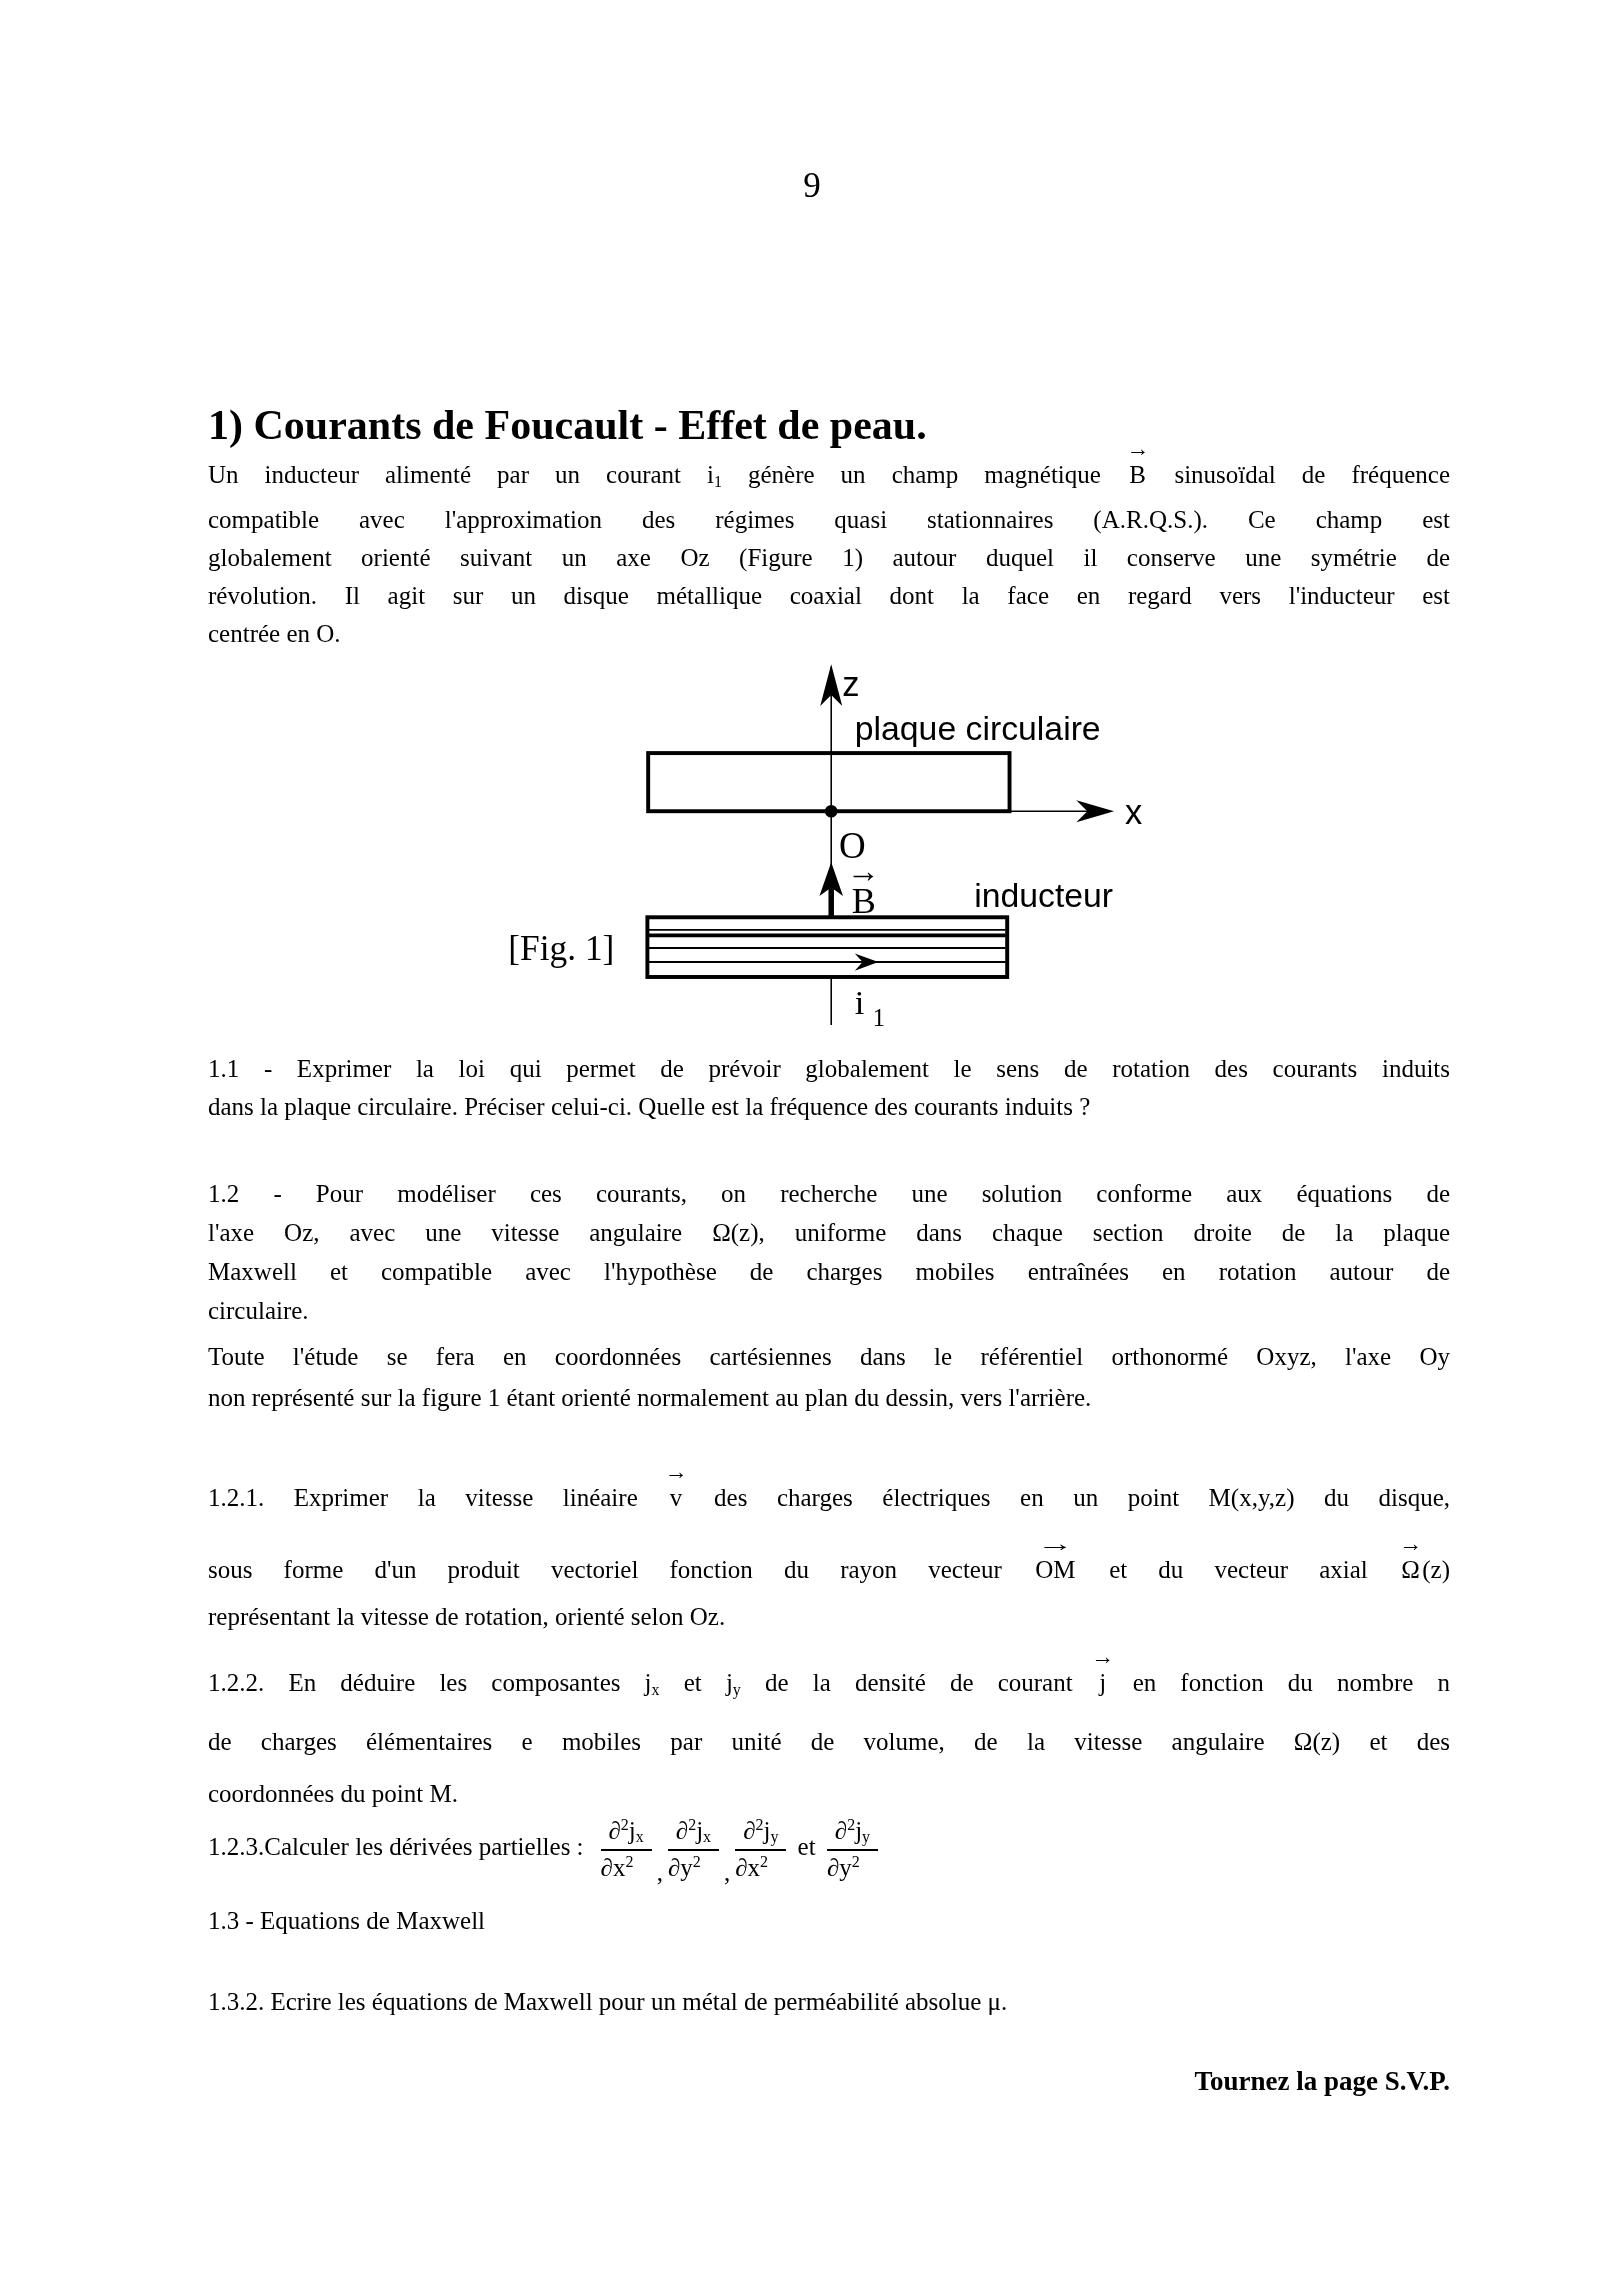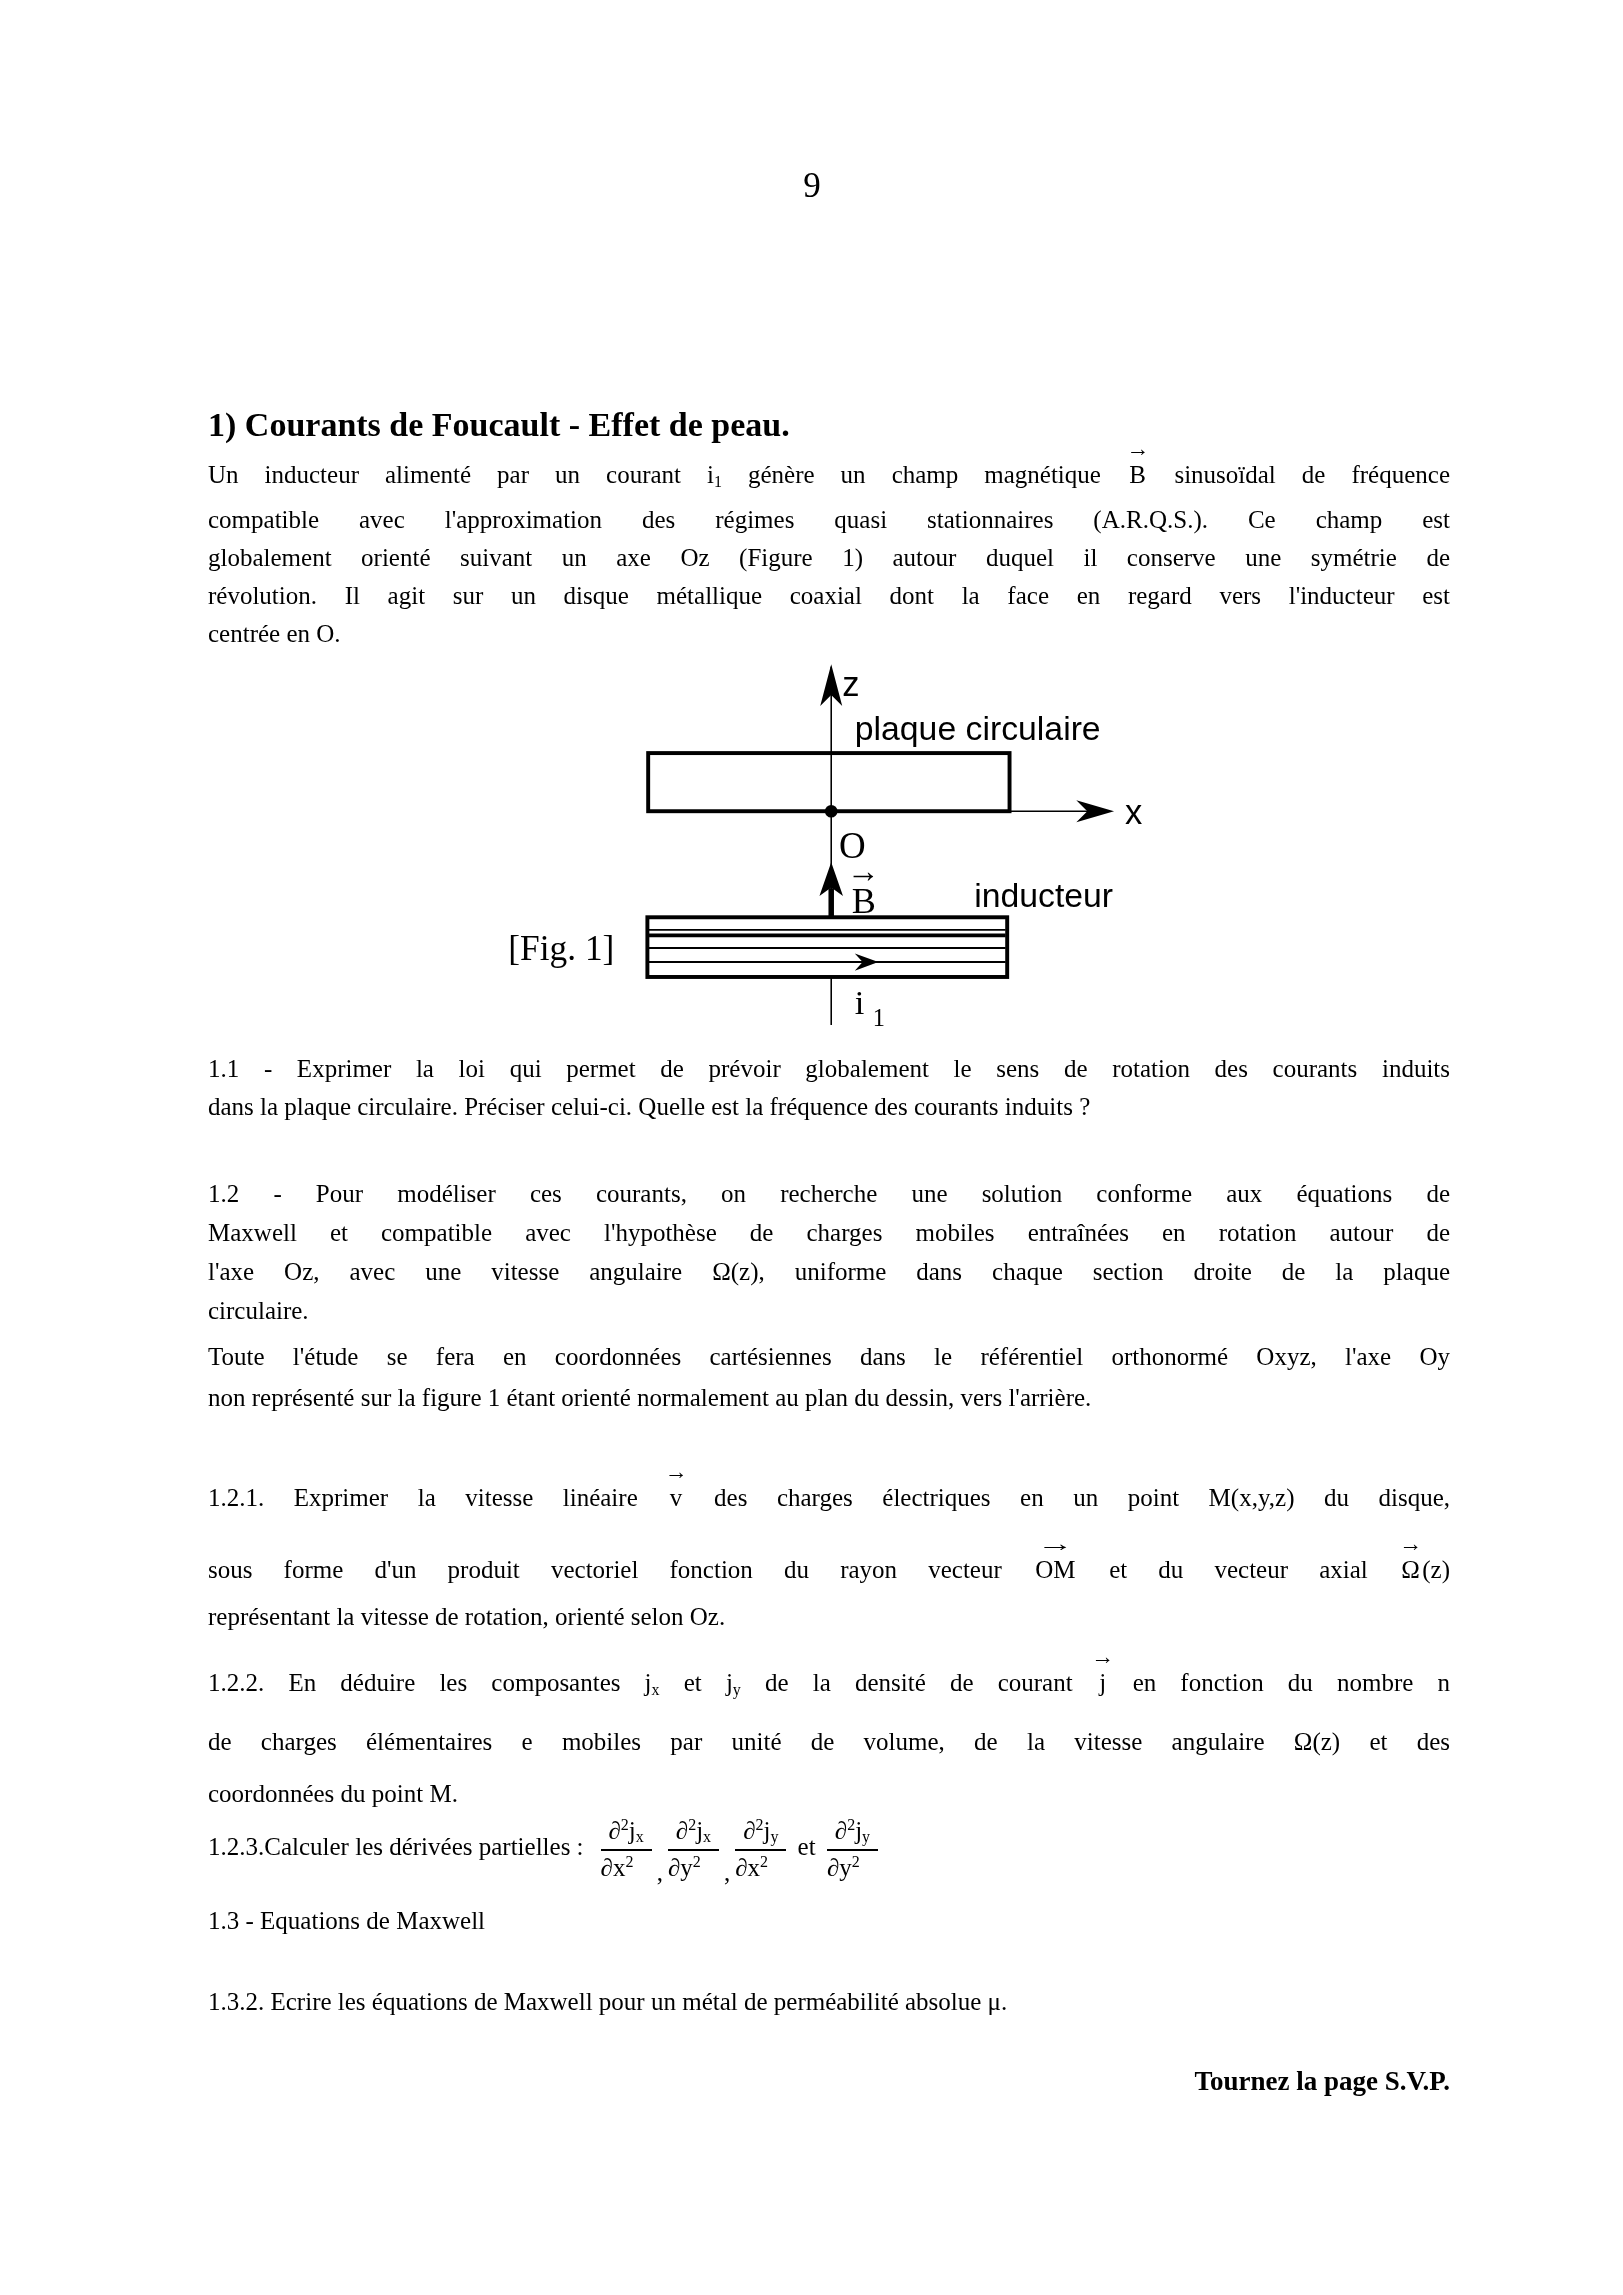--- a/index.html
+++ b/index.html
@@ -2,21 +2,21 @@
 <html style="font-size:12.6px"><head>
 <meta charset="utf-8">
 <style>
   html,body{margin:0;padding:0;background:#9a9a9a;}
   .page{position:relative;width:1624px;height:2295px;background:#ffffff;
         font-family:"Liberation Serif",serif;color:#000;overflow:hidden;}
   .block{position:absolute;left:208px;width:1242px;font-size:25px;line-height:38px;}
   .j{text-align:justify;text-align-last:justify;text-justify:inter-word;}
   .l{text-align:left;text-align-last:left;}
   .pageno{left:0;width:1624px;text-align:center;font-size:35px;}
-  .heading{font-weight:bold;font-size:34px;}
+  .heading{font-weight:bold;font-size:42px;}
   .footer{font-weight:bold;font-size:27px;text-align:right;text-align-last:right;}
   .nowrap{white-space:nowrap;}
   
   .seg-sub{font-size:0.64em;vertical-align:-0.22em;}
   .seg-sup{font-size:0.64em;vertical-align:0.55em;}
   .seg-low{vertical-align:-1.05em;}
   .seg-vec{position:relative;display:inline-block;margin:0 2.4px;}
   .vec-arrow{position:absolute;left:50%;top:-0.82em;transform:translateX(-50%);
              font-size:0.92em;line-height:1;}
   .seg-vec.wide .vec-arrow{transform:translateX(-50%) scaleX(1.6);}
@@ -84,22 +84,22 @@
     <text class="fserif" x="551" y="484" font-size="31">1</text>
   </svg>
 
   <div class="block" style="top:1050px">
     <div class="j">1.1 - Exprimer la loi qui permet de prévoir globalement le sens de rotation des courants induits</div>
     <div class="l">dans la plaque circulaire. Préciser celui-ci. Quelle est la fréquence des courants induits ?</div>
   </div>
 
   <div class="block" style="top:1174px;line-height:39px">
     <div class="j">1.2 - Pour modéliser ces courants, on recherche une solution conforme aux équations de</div>
+    <div class="j">l'axe Oz, avec une vitesse angulaire Ω(z), uniforme dans chaque section droite de la plaque</div>
     <div class="j">Maxwell et compatible avec l'hypothèse de charges mobiles entraînées en rotation autour de</div>
-    <div class="j">l'axe Oz, avec une vitesse angulaire Ω(z), uniforme dans chaque section droite de la plaque</div>
     <div class="l">circulaire.</div>
   </div>
 
   <div class="block" style="top:1336px;line-height:41px">
     <div class="j">Toute l'étude se fera en coordonnées cartésiennes dans le référentiel orthonormé Oxyz, l'axe Oy</div>
     <div class="l">non représenté sur la figure 1 étant orienté normalement au plan du dessin, vers l'arrière.</div>
   </div>
 
   <div class="block j" style="top:1479px">1.2.1. Exprimer la vitesse linéaire <span class="seg-vec"><span class="vec-arrow">→</span><span class="vec-base">v</span></span> des charges électriques en un point M(x,y,z) du disque,</div>
   <div class="block j" style="top:1551px">sous forme d'un produit vectoriel fonction du rayon vecteur <span class="seg-vec wide"><span class="vec-arrow">→</span><span class="vec-base">OM</span></span> et du vecteur axial <span class="seg-vec"><span class="vec-arrow">→</span><span class="vec-base">Ω</span></span>(z)</div>

